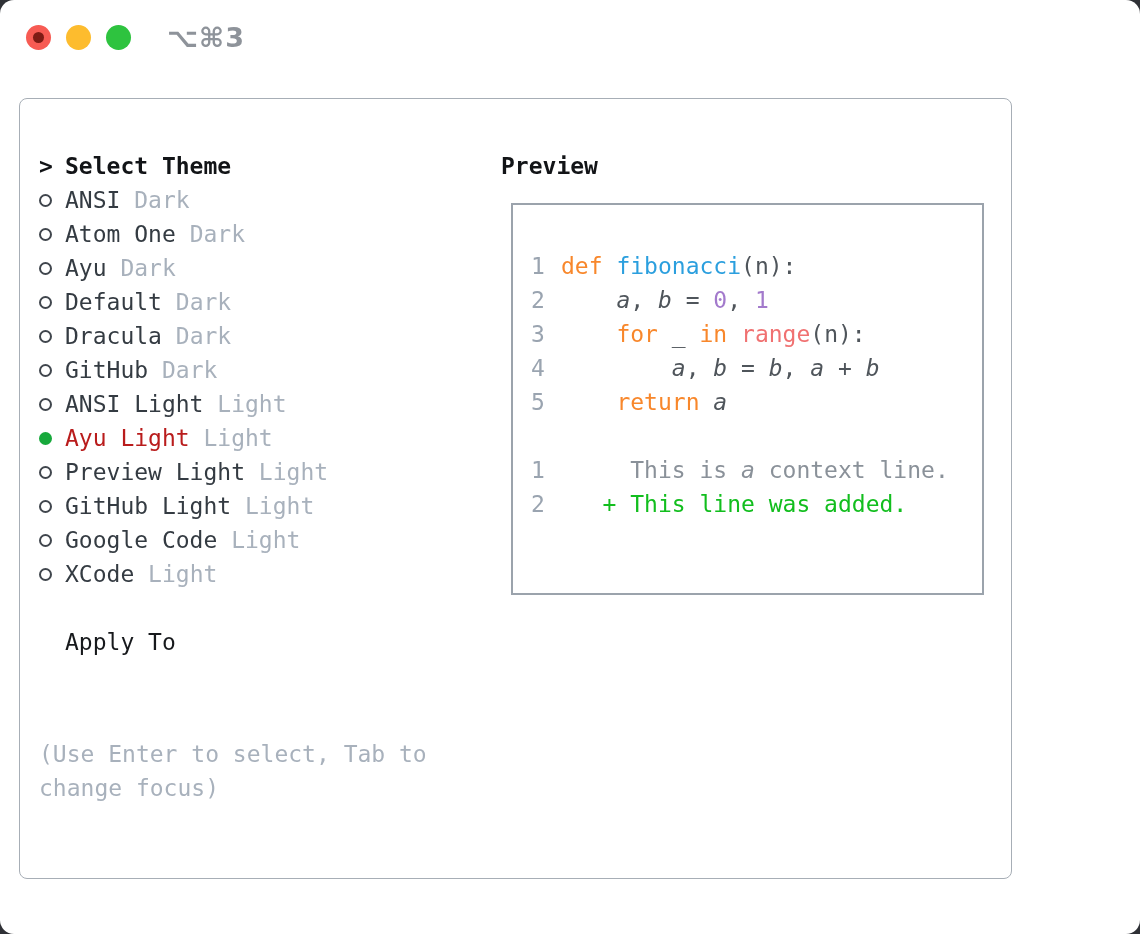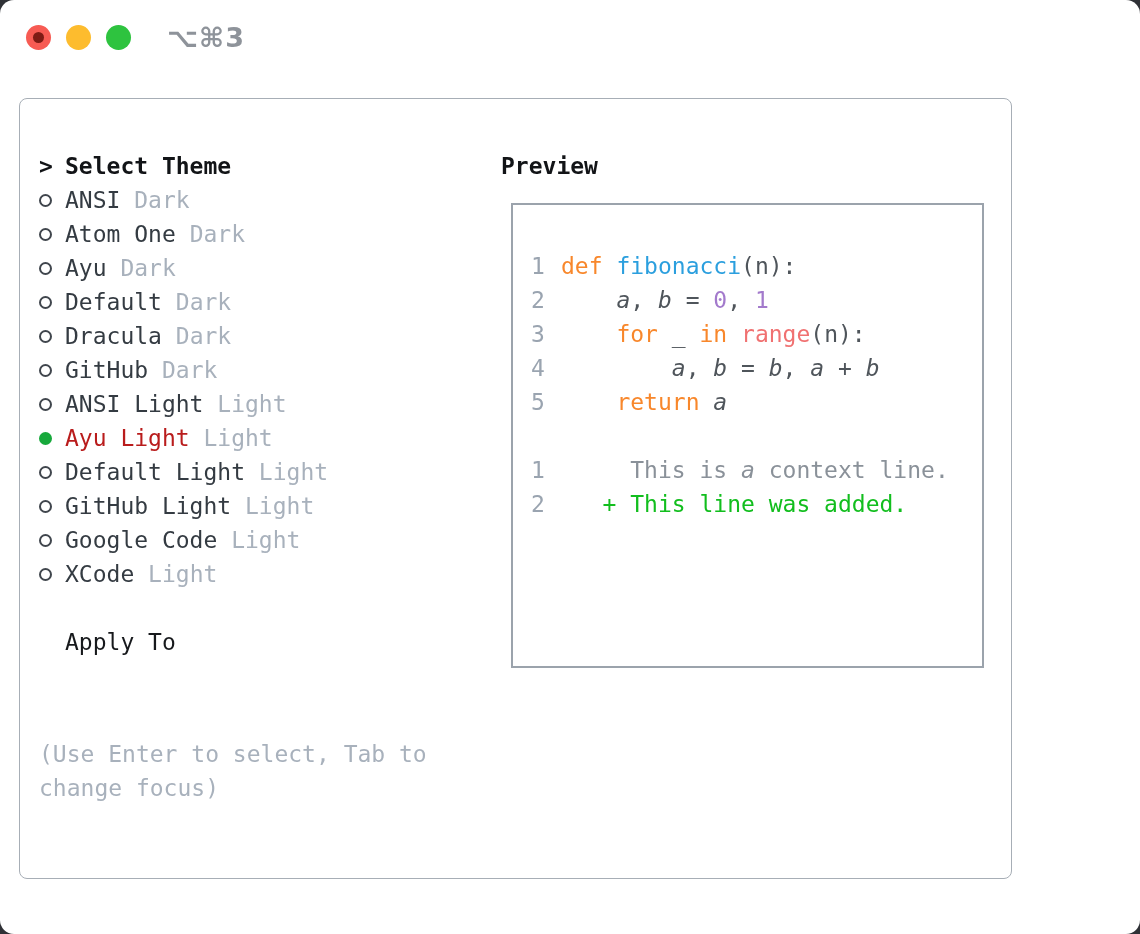--- a/index.html
+++ b/index.html
@@ -31,21 +31,21 @@
   .item.sel .tname{color:#b91c1c;}
   .tvariant{color:#A8B1BC;margin-left:1ch;}
   .subhdr{color:#17191C;}
   .opt .tname{color:#2A2E33;}
   .opt.sel .tname{color:#17A93C;}
   .spacer{height:34px;}
   .hint{color:#A8B1BC;width:400px;line-height:34px;white-space:normal;margin-top:44px;}
   
   .rightcol{position:absolute;left:481px;top:50px;}
   .pv-title{font-size:23px;line-height:34px;font-weight:bold;color:#121417;height:34px;}
-  .pv-box{margin-top:20px;margin-left:10px;width:473px;height:465px;box-sizing:border-box;
+  .pv-box{margin-top:20px;margin-left:10px;width:473px;height:392px;box-sizing:border-box;
     border:2px solid #9BA3AC;background:#fff;padding:44px 16px 0 18px;overflow:hidden;}
   .cl{height:34px;line-height:34px;font-size:23px;white-space:pre;}
   .ln{display:inline-block;width:30px;color:#9AA4B0;}
   .tok-p{color:#4F555B;}
   .tok-k{color:#F8872B;}
   .tok-f{color:#2B9FDE;}
   .tok-c{color:#F07171;}
   .tok-n{color:#A37ACC;}
   .tok-v{color:#4F555B;font-style:italic;}
   .tok-ctx{color:#8A9199;}
@@ -75,21 +75,21 @@
 
       <div id="theme-list">
           <div class="row item"><span class="mark"><span class="dot"></span></span><span class="tname">ANSI</span><span class="tvariant">Dark</span></div>
           <div class="row item"><span class="mark"><span class="dot"></span></span><span class="tname">Atom One</span><span class="tvariant">Dark</span></div>
           <div class="row item"><span class="mark"><span class="dot"></span></span><span class="tname">Ayu</span><span class="tvariant">Dark</span></div>
           <div class="row item"><span class="mark"><span class="dot"></span></span><span class="tname">Default</span><span class="tvariant">Dark</span></div>
           <div class="row item"><span class="mark"><span class="dot"></span></span><span class="tname">Dracula</span><span class="tvariant">Dark</span></div>
           <div class="row item"><span class="mark"><span class="dot"></span></span><span class="tname">GitHub</span><span class="tvariant">Dark</span></div>
           <div class="row item"><span class="mark"><span class="dot"></span></span><span class="tname">ANSI Light</span><span class="tvariant">Light</span></div>
           <div class="row item sel"><span class="mark"><span class="dot sel"></span></span><span class="tname">Ayu Light</span><span class="tvariant">Light</span></div>
-          <div class="row item"><span class="mark"><span class="dot"></span></span><span class="tname">Default Light</span><span class="tvariant">Light</span></div>
+          <div class="row item"><span class="mark"><span class="dot"></span></span><span class="tname">Preview Light</span><span class="tvariant">Light</span></div>
           <div class="row item"><span class="mark"><span class="dot"></span></span><span class="tname">GitHub Light</span><span class="tvariant">Light</span></div>
           <div class="row item"><span class="mark"><span class="dot"></span></span><span class="tname">Google Code</span><span class="tvariant">Light</span></div>
           <div class="row item"><span class="mark"><span class="dot"></span></span><span class="tname">XCode</span><span class="tvariant">Light</span></div>
         </div>
 
       <div class="spacer"></div>
 
       <div class="row subhdr">
         <span class="mark"></span>
         <span>Apply To</span>

